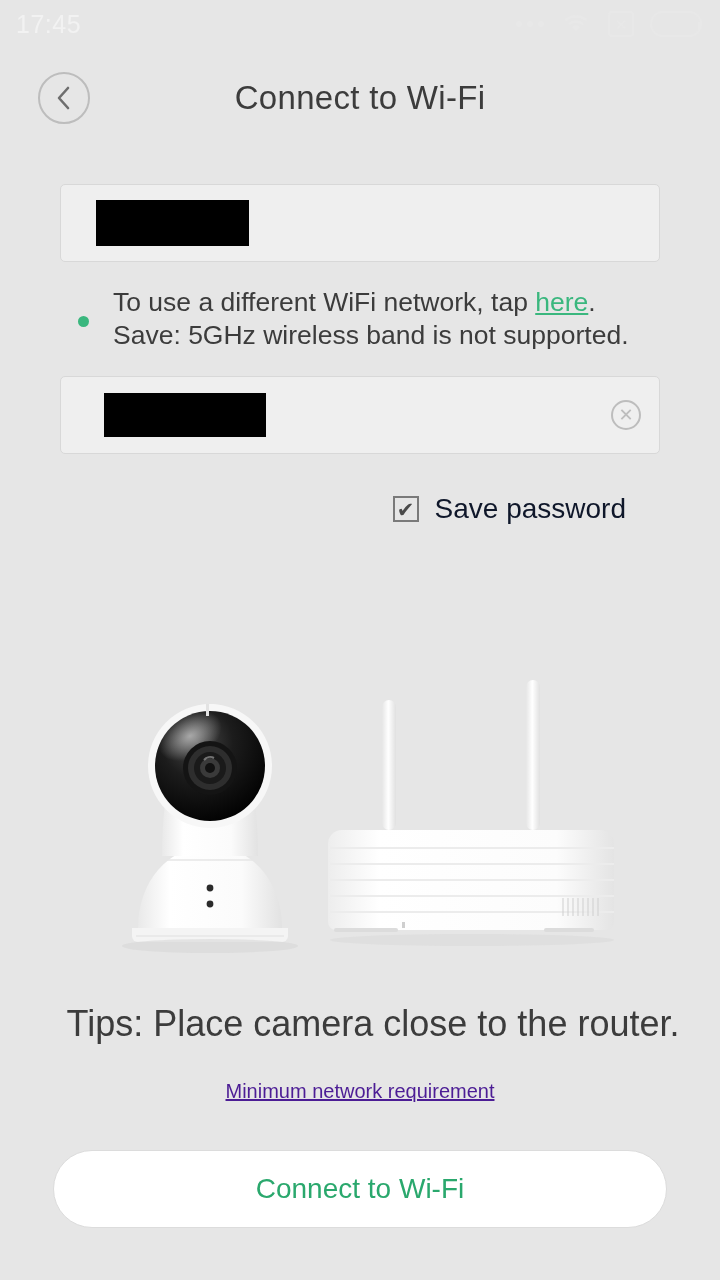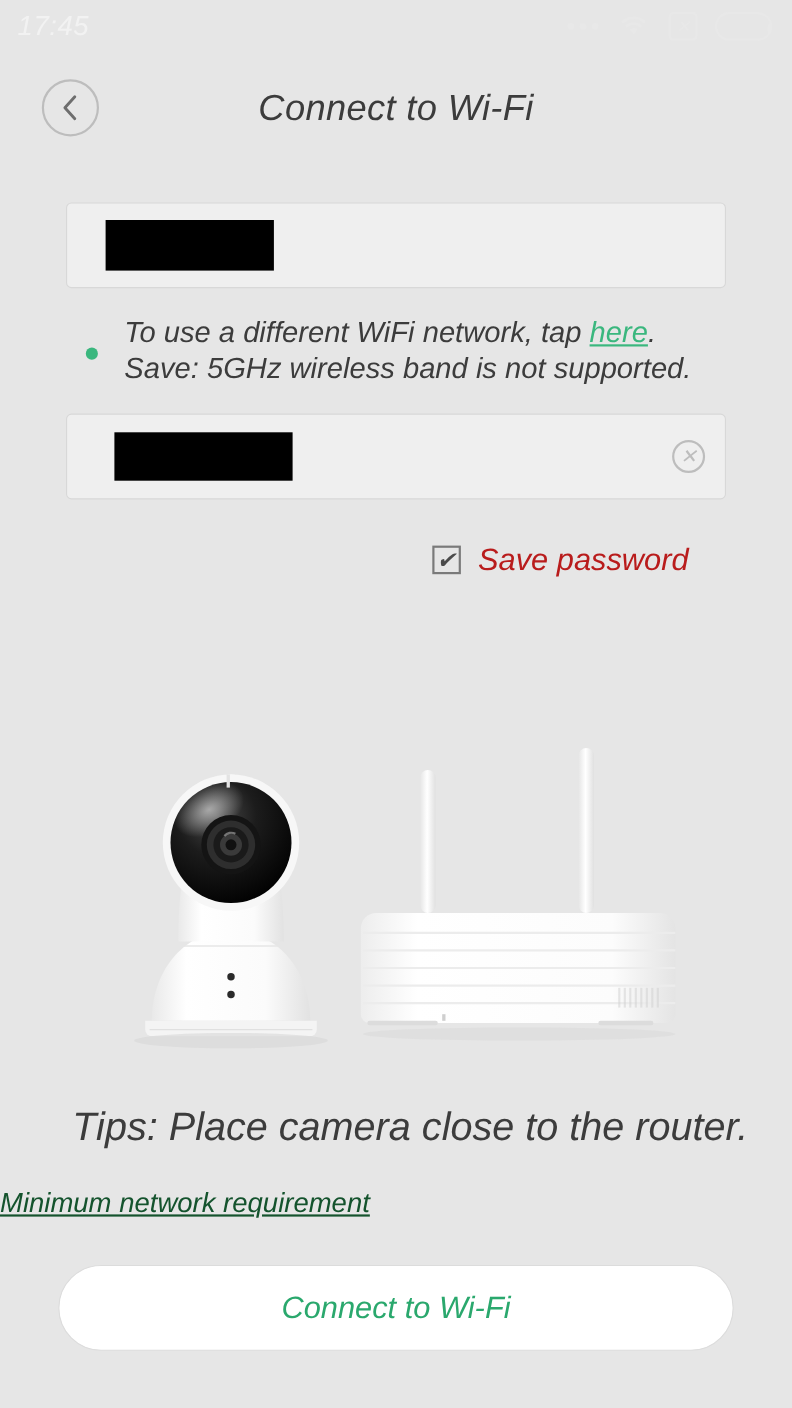--- a/index.html
+++ b/index.html
@@ -2,21 +2,21 @@
 <html><head>
 <meta charset="utf-8">
 <style>
   * { margin:0; padding:0; box-sizing:border-box; }
   html, body {
     width:720px; height:1280px;
     background:#e6e6e6;
     font-family:"Liberation Sans", sans-serif;
     overflow:hidden;
   }
-  #screen { position:relative; width:696px; height:1280px; background:#e6e6e6;font-style:italic; }
+  #screen { position:relative; width:696px; height:1280px; background:#e6e6e6; }
 
   
   .statusbar {
     position:absolute; left:0; top:0; width:720px; height:48px;
     display:flex; align-items:center; padding:0 18px 0 16px;
   }
   .status-time {
     color:#f2f2f2; font-size:25px; letter-spacing:.5px; line-height:1;
   }
   .status-right { margin-left:auto; display:flex; align-items:center; gap:16px; }
@@ -80,33 +80,33 @@
   
   .save-row {
     position:absolute; right:70px; top:493px;
     display:flex; align-items:center; gap:16px; cursor:pointer;
   }
   .cbox {
     width:26px; height:26px; border:2px solid #7a7a7a; background:transparent;
     display:flex; align-items:center; justify-content:center;
     font-size:21px; color:#4a4a4a; line-height:1;
   }
-  .save-label { font-size:28px; color:#b91c1c; }
+  .save-label { font-size:28px; color:#0f172a; }
 
   
   .illus { position:absolute; left:110px; top:660px; width:520px; height:300px; }
 
   
   .tips {
     position:absolute; left:0; top:1003px; width:720px; text-align:center;
     font-size:36px; color:#3c3c3c;margin-left:13px;
   }
   .min-req {
-    position:absolute; left:0; top:1080px; width:720px; 
-    font-size:25px; color:#14532d; text-decoration:underline; cursor:pointer;
+    position:absolute; left:0; top:1080px; width:720px; text-align:center;
+    font-size:20px; color:#4c1d95; text-decoration:underline; cursor:pointer;
   }
 
   
   .cta {
     position:absolute; left:53px; top:1150px; width:614px; height:78px;
     background:#ffffff; border:1px solid #dcdcdc; border-radius:39px;
     display:flex; align-items:center; justify-content:center;
     font-size:28px; color:#2aa86d; cursor:pointer;
   }
 </style>

